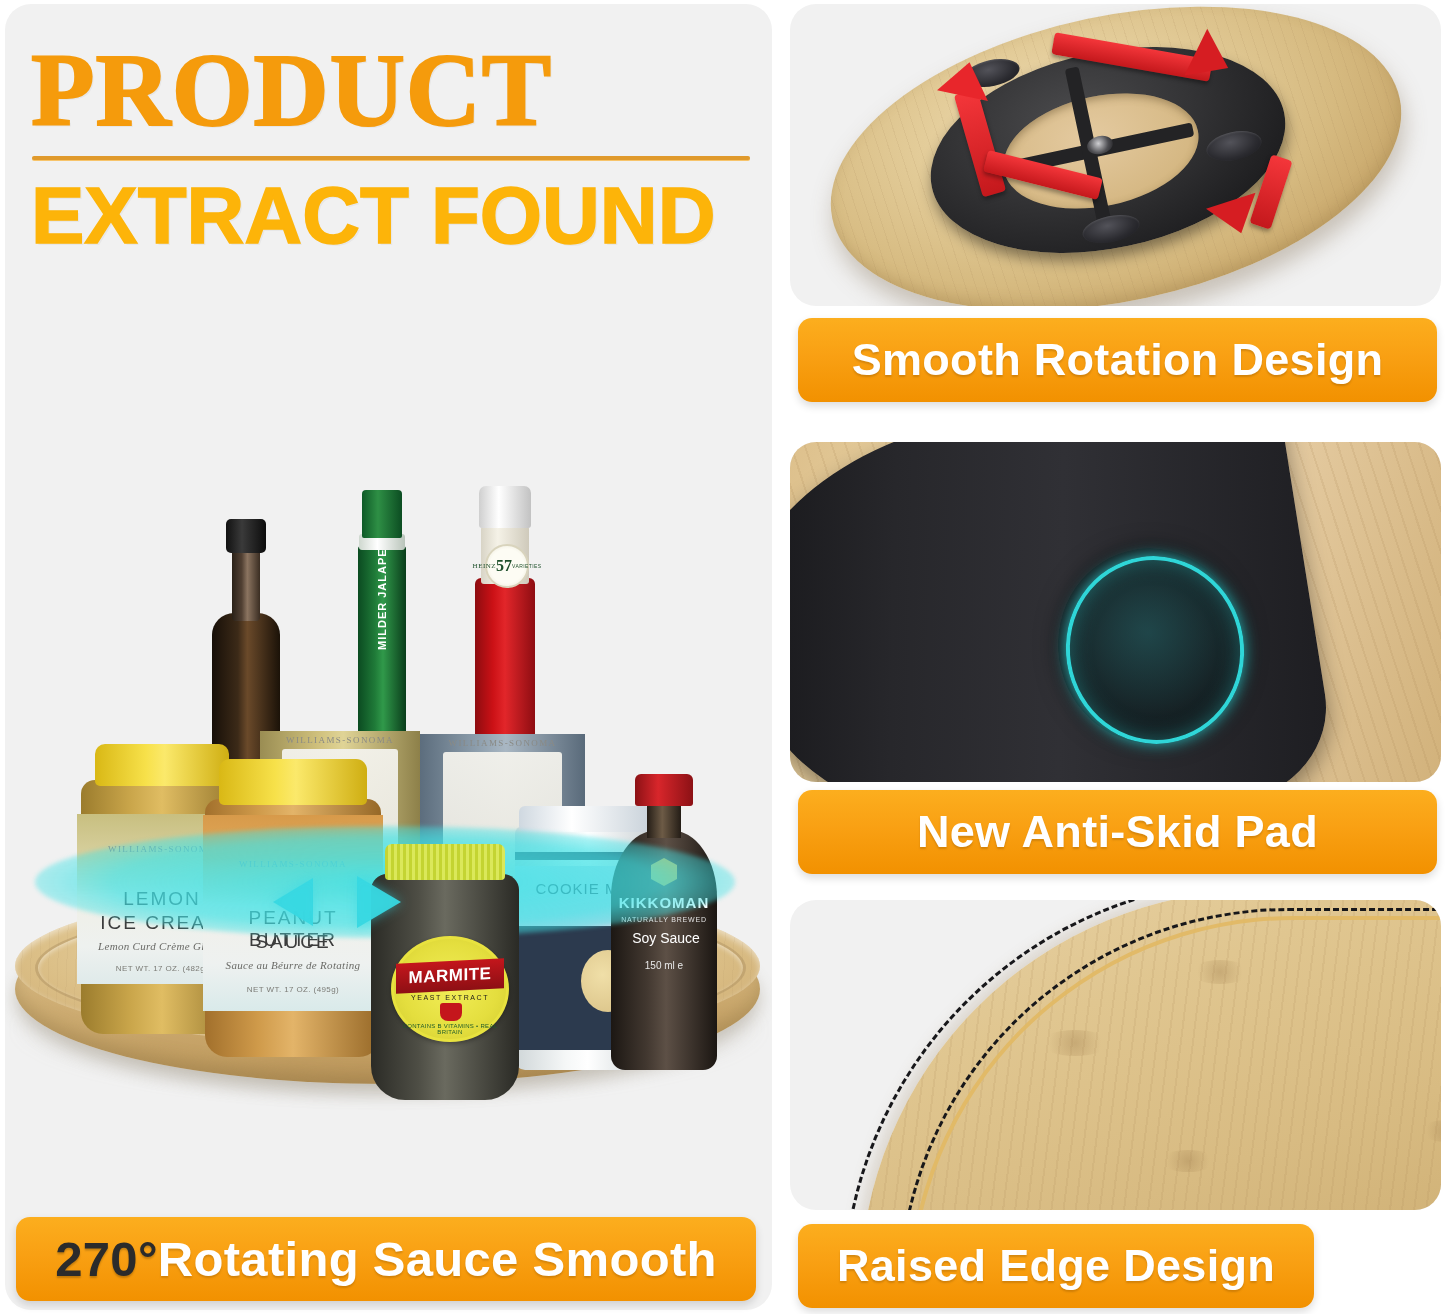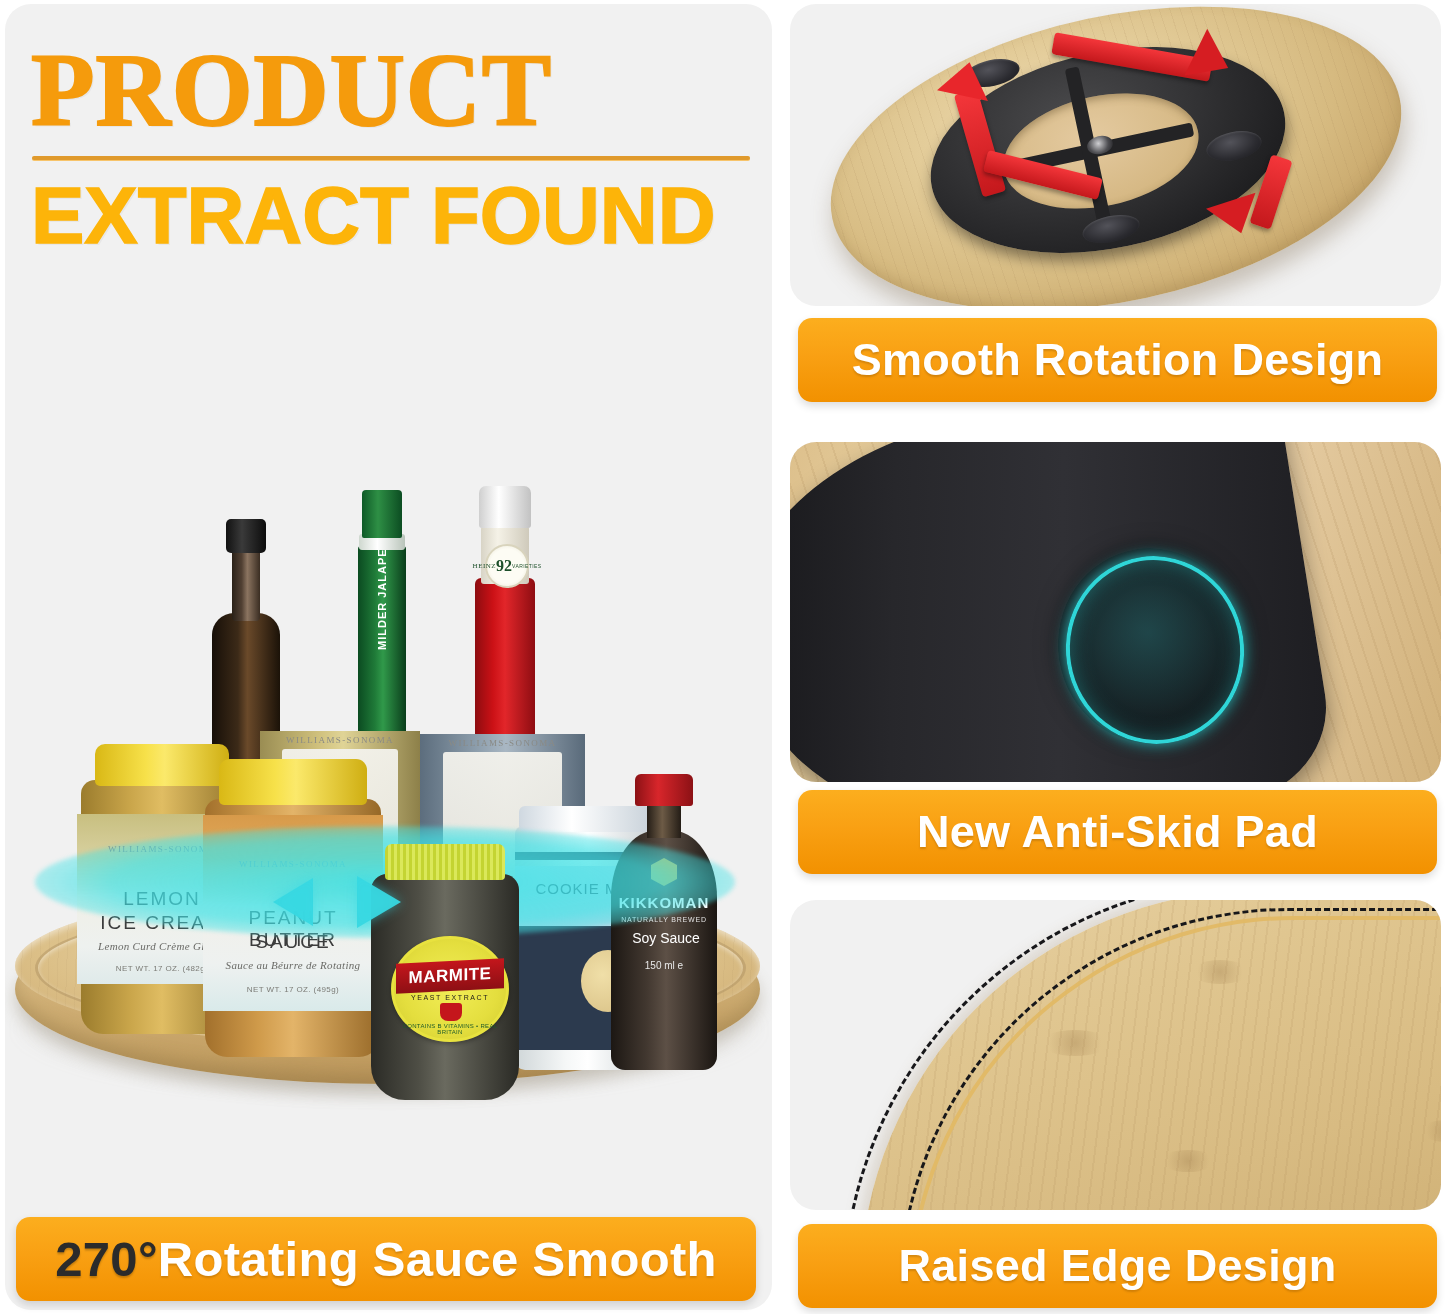--- a/index.html
+++ b/index.html
@@ -216,21 +216,21 @@
   #banner-left{left:16px;top:1217px;width:740px;height:84px;}
   #banner-left .banner-text{font-size:49px;}
 
   
   #panel-tr{left:790px;top:4px;width:651px;height:302px;}
   #panel-mr{left:790px;top:442px;width:651px;height:340px;}
   #panel-br{left:790px;top:900px;width:651px;height:310px;}
 
   #banner-tr{left:798px;top:318px;width:639px;height:84px;}
   #banner-mr{left:798px;top:790px;width:639px;height:84px;}
-  #banner-br{left:798px;top:1224px;width:639px;height:84px;}
+  #banner-br{left:798px;top:1224px;width:516px;height:84px;}
   #banner-tr .banner-text,#banner-mr .banner-text,#banner-br .banner-text{font-size:45px;}
 
   
   .disc{
     position:absolute;left:36px;top:12px;width:580px;height:285px;border-radius:50%;
     background:
       radial-gradient(ellipse at 42% 34%, #efdcb4 0%, #e3cc99 30%, #d6ba80 58%, #c6a467 82%, #b08d53 100%);
     transform:rotate(-12deg);
     box-shadow:0 14px 22px rgba(120,100,70,.34), inset 0 -6px 14px rgba(140,110,60,.28);
   }
@@ -357,21 +357,21 @@
           </div>
           <div class="ring"></div>
           <div class="cap"></div>
         </div>
 
         <div class="item" id="heinz">
           <div class="bot"></div>
           <div class="neck"></div>
           <div class="badge">
             <div class="b1">HEINZ</div>
-            <div class="b2">92</div>
+            <div class="b2">57</div>
             <div class="b3">VARIETIES</div>
           </div>
           <div class="cap"></div>
         </div>
 
         <div class="tin" id="tin-a">
           <div class="tinbody"></div>
           <div class="plaque"></div>
           <div class="ws ws-mark">WILLIAMS-SONOMA</div>
         </div>

